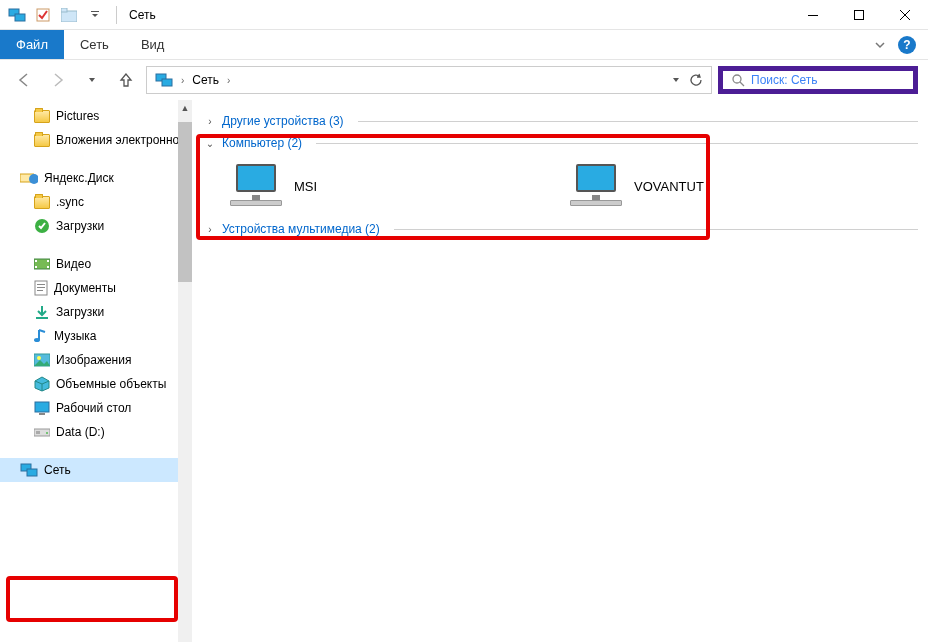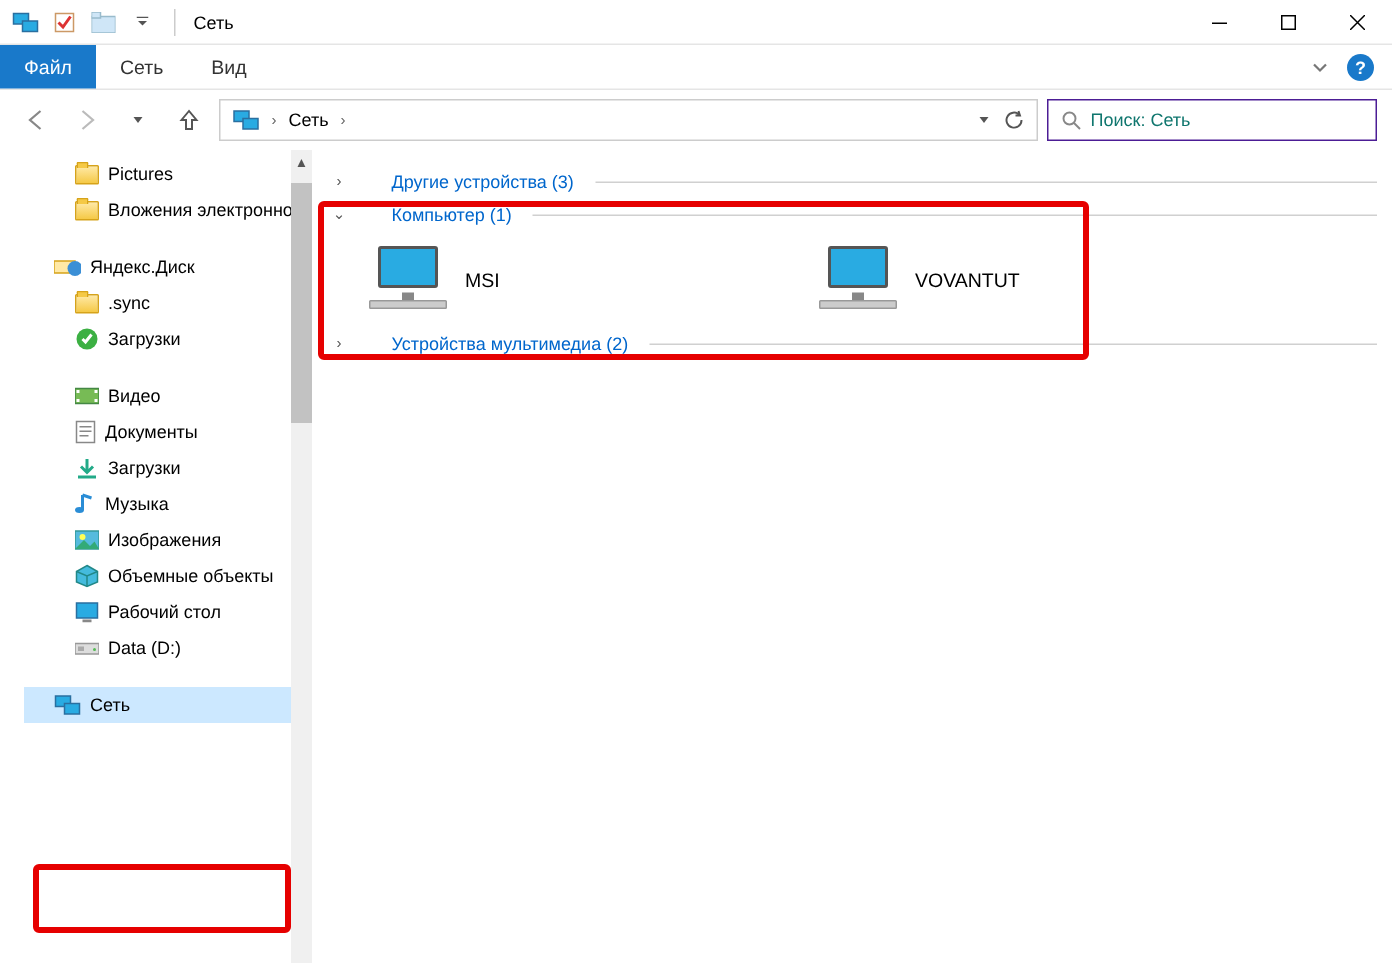--- a/index.html
+++ b/index.html
@@ -22,41 +22,41 @@
 .help-circle { width:18px; height:18px; border-radius:50%; background:#1979ca; color:#fff; display:flex; align-items:center; justify-content:center; font-size:12px; font-weight:bold; }
 
 
 .navbar { height: 40px; display:flex; align-items:center; padding:6px 10px; gap:6px; }
 .nav-btn { width:28px; height:28px; display:flex; align-items:center; justify-content:center; color:#555; }
 .nav-btn.disabled { color:#bbb; }
 .address-box { flex:1; height:28px; border:1px solid #ccc; display:flex; align-items:center; padding:0 4px; gap:4px; }
 .crumb { padding:0 4px; display:flex; align-items:center; gap:4px; }
 .crumb-sep { color:#666; font-size:10px; }
 .addr-right { margin-left:auto; display:flex; align-items:center; gap:8px; padding-right:4px; }
-.search-box { width:220px; height:28px; border:1px solid #4c1d95; display:flex; align-items:center; padding:0 8px; gap:6px; color:#0f766e; }
+.search-box { width:200px; height:28px; border:5px solid #4c1d95; display:flex; align-items:center; padding:0 8px; gap:6px; color:#3b82f6; }
 
 
 .body { display:flex; height:calc(642px - 30px - 30px - 40px); }
-.sidebar-wrap { width:192px; display:flex; position:relative;margin-left:16px; }
+.sidebar-wrap { width:192px; display:flex; position:relative; }
 .sidebar { width:178px; overflow:hidden; padding-top:4px; }
 .sb-item { display:flex; align-items:center; gap:6px; height:24px; padding-left:34px; white-space:nowrap; overflow:hidden; }
 .sb-item.lvl0 { padding-left:20px; }
 .sb-item.selected { background:#cce8ff; }
 .sb-gap { height:14px; }
 .scrollbar { width:14px; background:#f0f0f0; }
 .scroll-thumb { width:14px; background:#c2c2c2; }
 .scroll-btn { height:16px; display:flex; align-items:center; justify-content:center; color:#555; font-size:9px; background:#f0f0f0; }
 
 
 .content { flex:1; padding:10px 10px 10px 8px; position:relative; }
 .group-header { display:flex; align-items:center; gap:6px; color:#0066cc; padding:4px 0; margin-left:4px; }
 .group-header .line { flex:1; height:1px; background:#d0d0d0; margin-left:8px; }
 .chev { font-size:10px; color:#555; width:12px; text-align:center; }
-.group-text { color:#0066cc;margin-left:23px; }
-.items-row { display:flex; padding:8px 0 8px 28px; }
+.group-text { color:#0066cc; }
+.items-row { display:flex; gap:40px; padding:8px 0 8px 28px; }
 .net-item { display:flex; align-items:center; gap:10px; width:300px; }
 .pc-icon { width:56px; height:48px; position:relative; }
 .pc-monitor { position:absolute; top:2px; left:8px; width:40px; height:28px; border:2px solid #555; background:#29abe2; border-radius:2px; }
 .pc-base { position:absolute; bottom:4px; left:2px; width:52px; height:6px; background:#ccc; border:1px solid #999; border-radius:1px; }
 .pc-stand { position:absolute; bottom:9px; left:24px; width:8px; height:6px; background:#888; }
 .net-label { font-size:13px; }
 
 
 .hl-red { position:absolute; border:4px solid #e60000; border-radius:4px; pointer-events:none; }
 
@@ -331,21 +331,21 @@
   <div class="content" id="content">
 
     <div class="hl-red" style="left:4px; top:34px; width:514px; height:106px;"></div>
   <div class="group-header">
         <span class="chev">›</span>
         <span class="group-text">Другие устройства (3)</span>
         <div class="line"></div>
       </div>
       <div class="group-header">
         <span class="chev">⌄</span>
-        <span class="group-text">Компьютер (1)</span>
+        <span class="group-text">Компьютер (2)</span>
         <div class="line"></div>
       </div>
       <div class="items-row">
         <div class="net-item">
           <div class="pc-icon">
             <div class="pc-monitor"></div>
             <div class="pc-stand"></div>
             <div class="pc-base"></div>
           </div>
           <div class="net-label">MSI</div>

